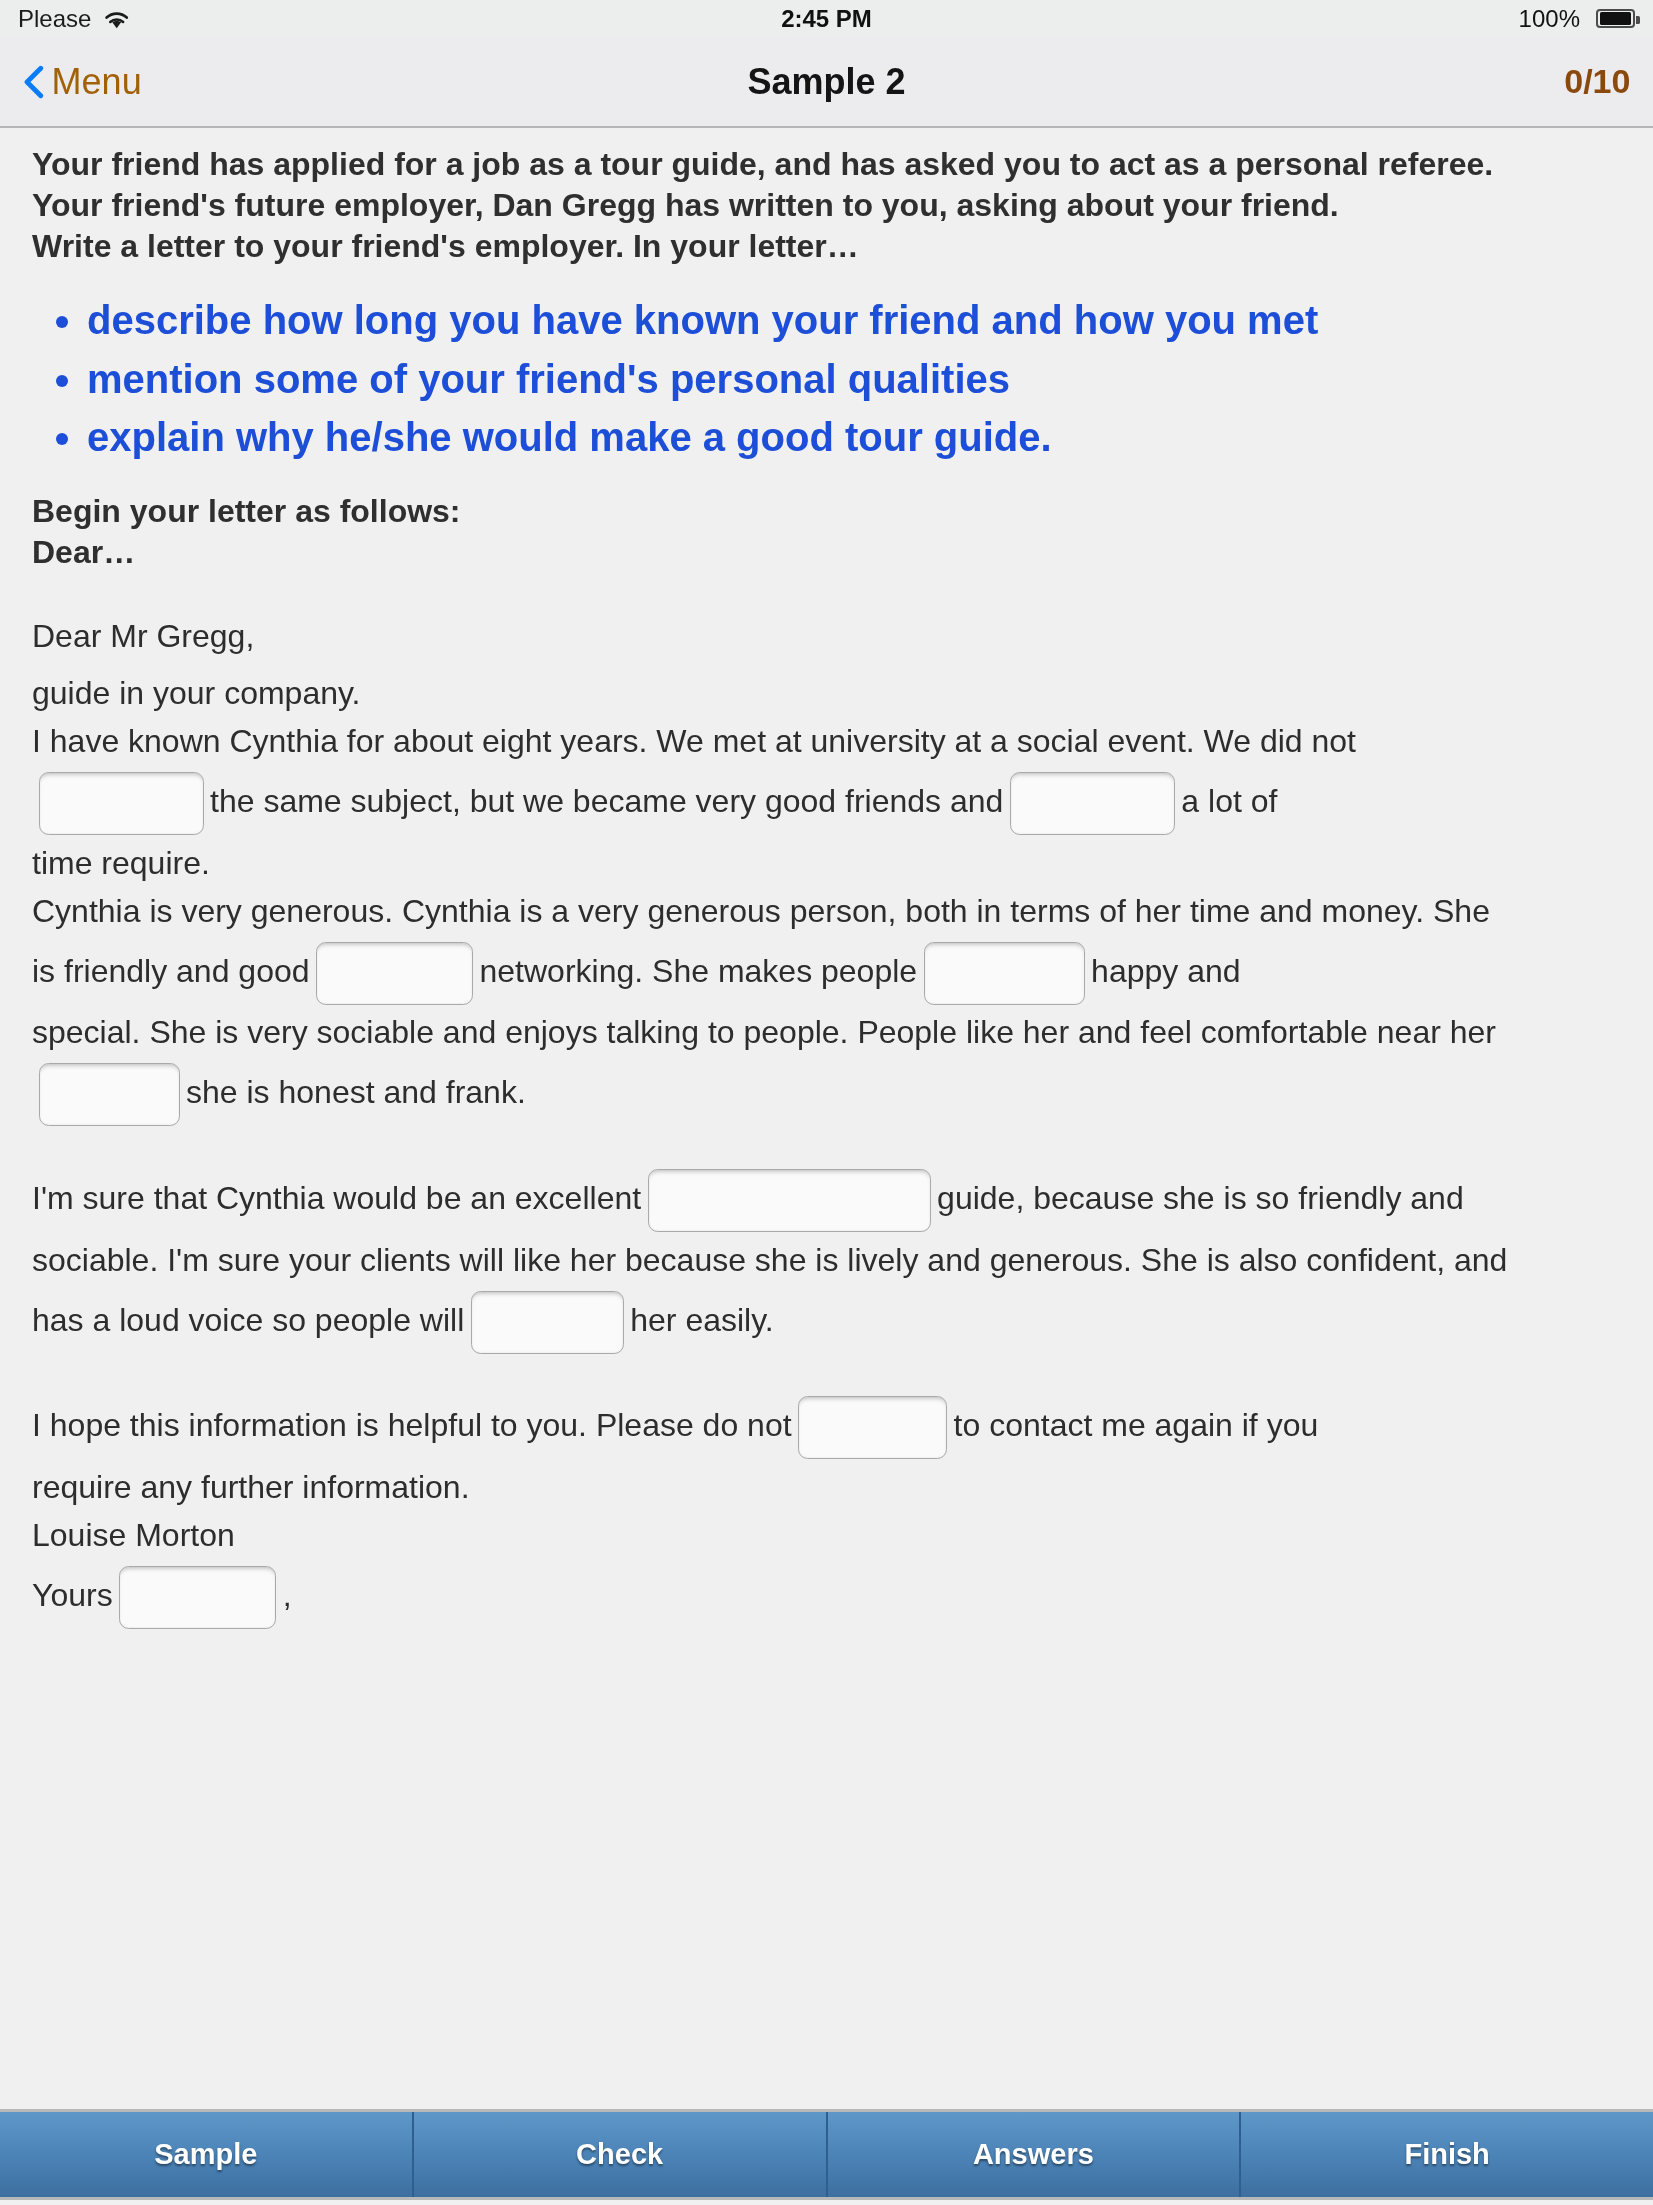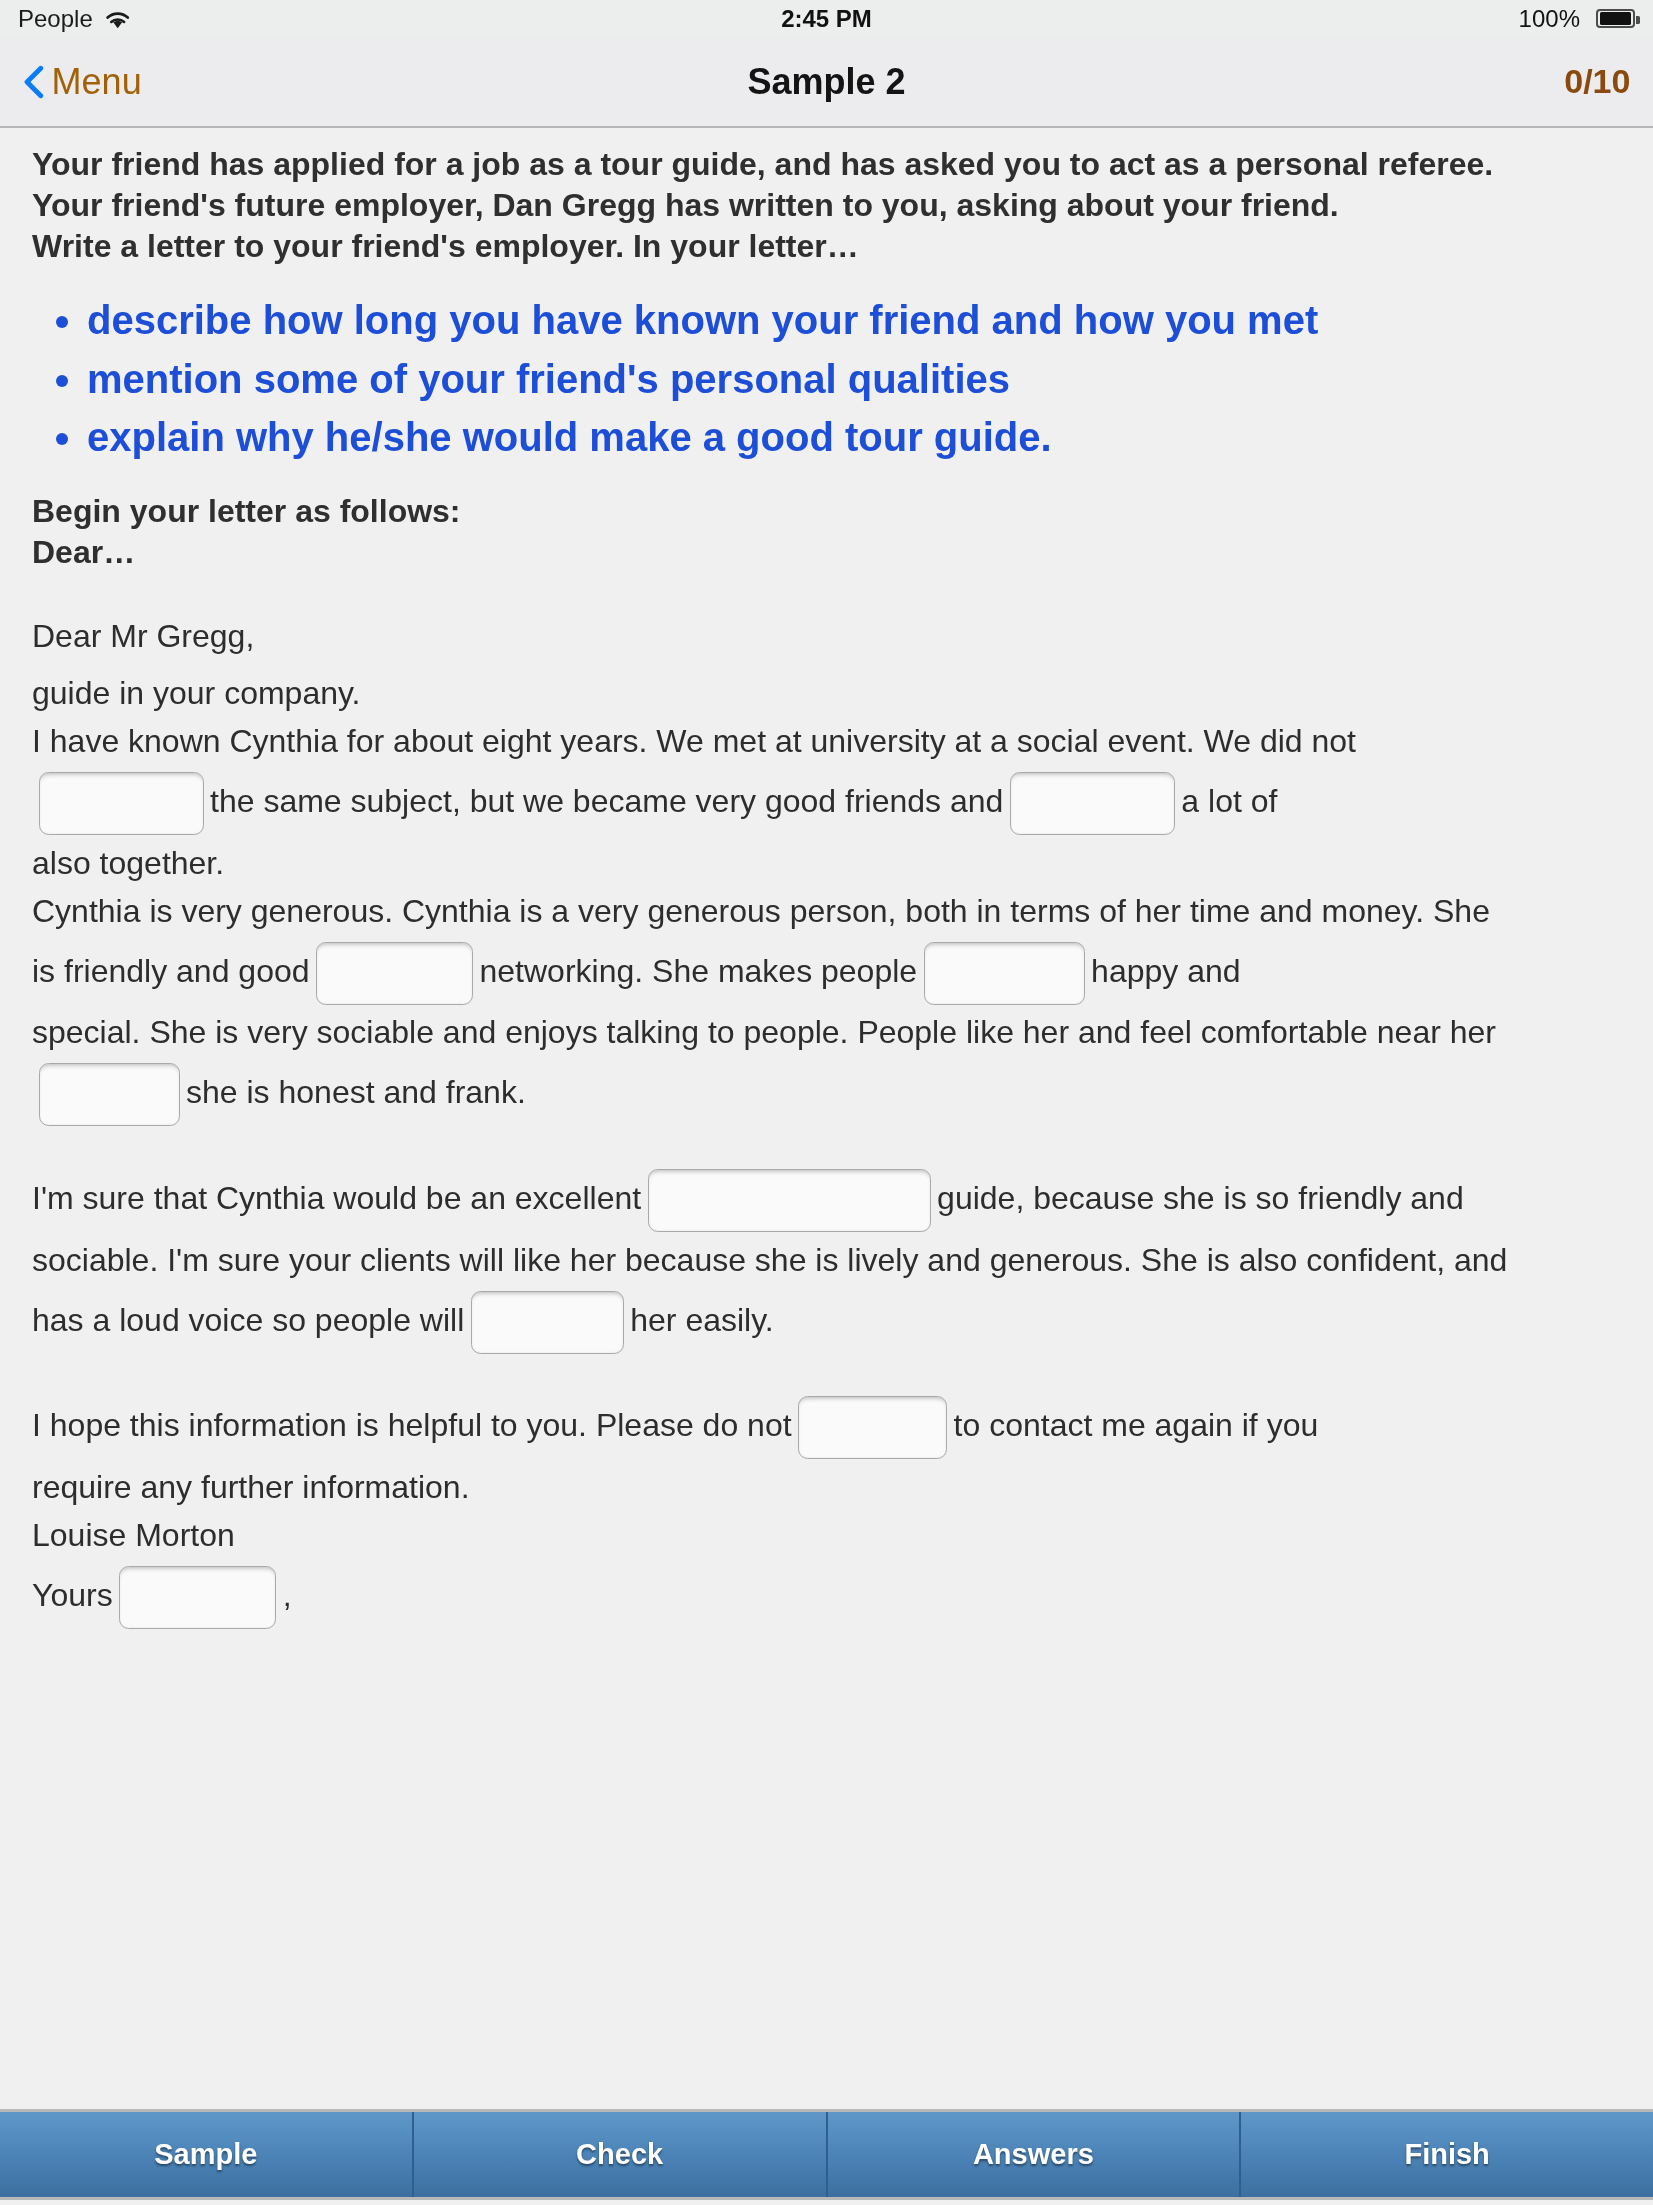--- a/index.html
+++ b/index.html
@@ -215,21 +215,21 @@
   }
   .toolbar-btn:last-child { border-right: none; }
 </style>
 </head>
 <body>
 
 <div id="app">
 
   <div class="status-bar">
     <div class="status-left">
-      <span>People</span>
+      <span>Please</span>
       <span class="wifi-icon">
         <svg width="27.4" height="21" viewBox="0 0 34 26">
           <path d="M17 24 L11.5 16.5 A9.5 9.5 0 0 1 22.5 16.5 Z" fill="#1b1b1b"></path>
           <path d="M4.5 10.5 A18.5 18.5 0 0 1 29.5 10.5" stroke="#1b1b1b" stroke-width="3.4" fill="none" stroke-linecap="round"></path>
           <path d="M9 16 A12 12 0 0 1 25 16" stroke="#1b1b1b" stroke-width="3.2" fill="none" stroke-linecap="round"></path>
         </svg>
       </span>
     </div>
     <div class="status-center">2:45 PM</div>
     <div class="status-right">
@@ -274,21 +274,21 @@
 
       <div class="line" style="margin-bottom:9.7px;">Dear Mr Gregg,</div>
 
       <div class="para">
         <span class="line">guide in your company.</span>
       </div>
 
       <div class="para">
         <span class="line">I have known Cynthia for about eight years. We met at university at a social event. We did not</span>
         <span class="line tall"><input class="blank w-205" type="text" value="" style=""><span>the same subject, but we became very good friends and</span><input class="blank w-205" type="text" value="" style=""><span>a lot of</span></span>
-        <span class="line">also together.</span>
+        <span class="line">time require.</span>
       </div>
 
       <div class="para">
         <span class="line">Cynthia is very generous. Cynthia is a very generous person, both in terms of her time and money. She</span>
         <span class="line tall"><span>is friendly and good</span><input class="blank w-195" type="text" value="" style=""><span>networking. She makes people</span><input class="blank w-200" type="text" value="" style=""><span>happy and</span></span>
         <span class="line">special. She is very sociable and enjoys talking to people. People like her and feel comfortable near her</span>
         <span class="line tall"><input class="blank w-175" type="text" value="" style=""><span>she is honest and frank.</span></span>
       </div>
 
       <div class="para spaced">

